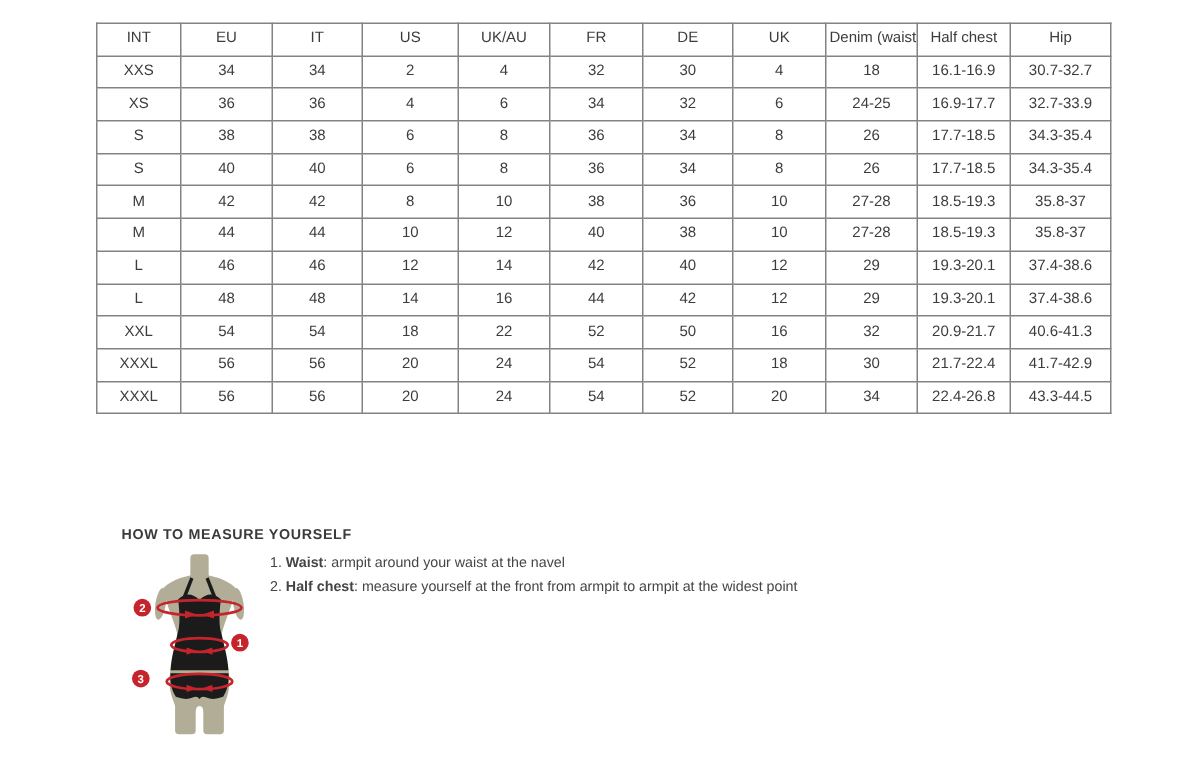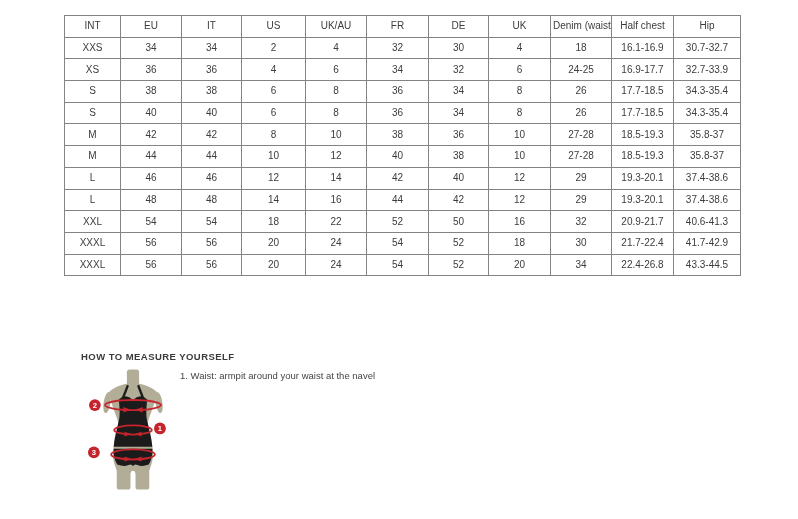--- a/index.html
+++ b/index.html
@@ -65,21 +65,21 @@
     top: 371px;
     font-size: 9.5px;
     color: #454545;
   }
   .guide-step {
     margin-bottom: 6.5px;
     line-height: 9.5px;
     white-space: nowrap;
   }
   .guide-step .step-label {
-    font-weight: normal;
+    font-weight: bold;
   }
   .badge-text {
     font-family: "Liberation Sans", sans-serif;
     font-size: 7.5px;
     font-weight: bold;
     fill: #ffffff;
   }
 </style>
 </head>
 <body>
@@ -313,13 +313,17 @@
     <circle cx="12.5" cy="83" r="5.8" fill="#c5242c"></circle>
     <text class="badge-text" x="12.5" y="85.7" text-anchor="middle">3</text>
   </g>
 </svg>
 
 <div class="guide-steps">
   <div class="guide-step">
     <span>1.</span>
     <span class="step-label">Waist</span><span>: armpit around your waist at the navel</span>
   </div>
+  <div class="guide-step">
+    <span>2.</span>
+    <span class="step-label">Half chest</span><span>: measure yourself at the front from armpit to armpit at the widest point</span>
+  </div>
 </div>
 
 </body></html>

